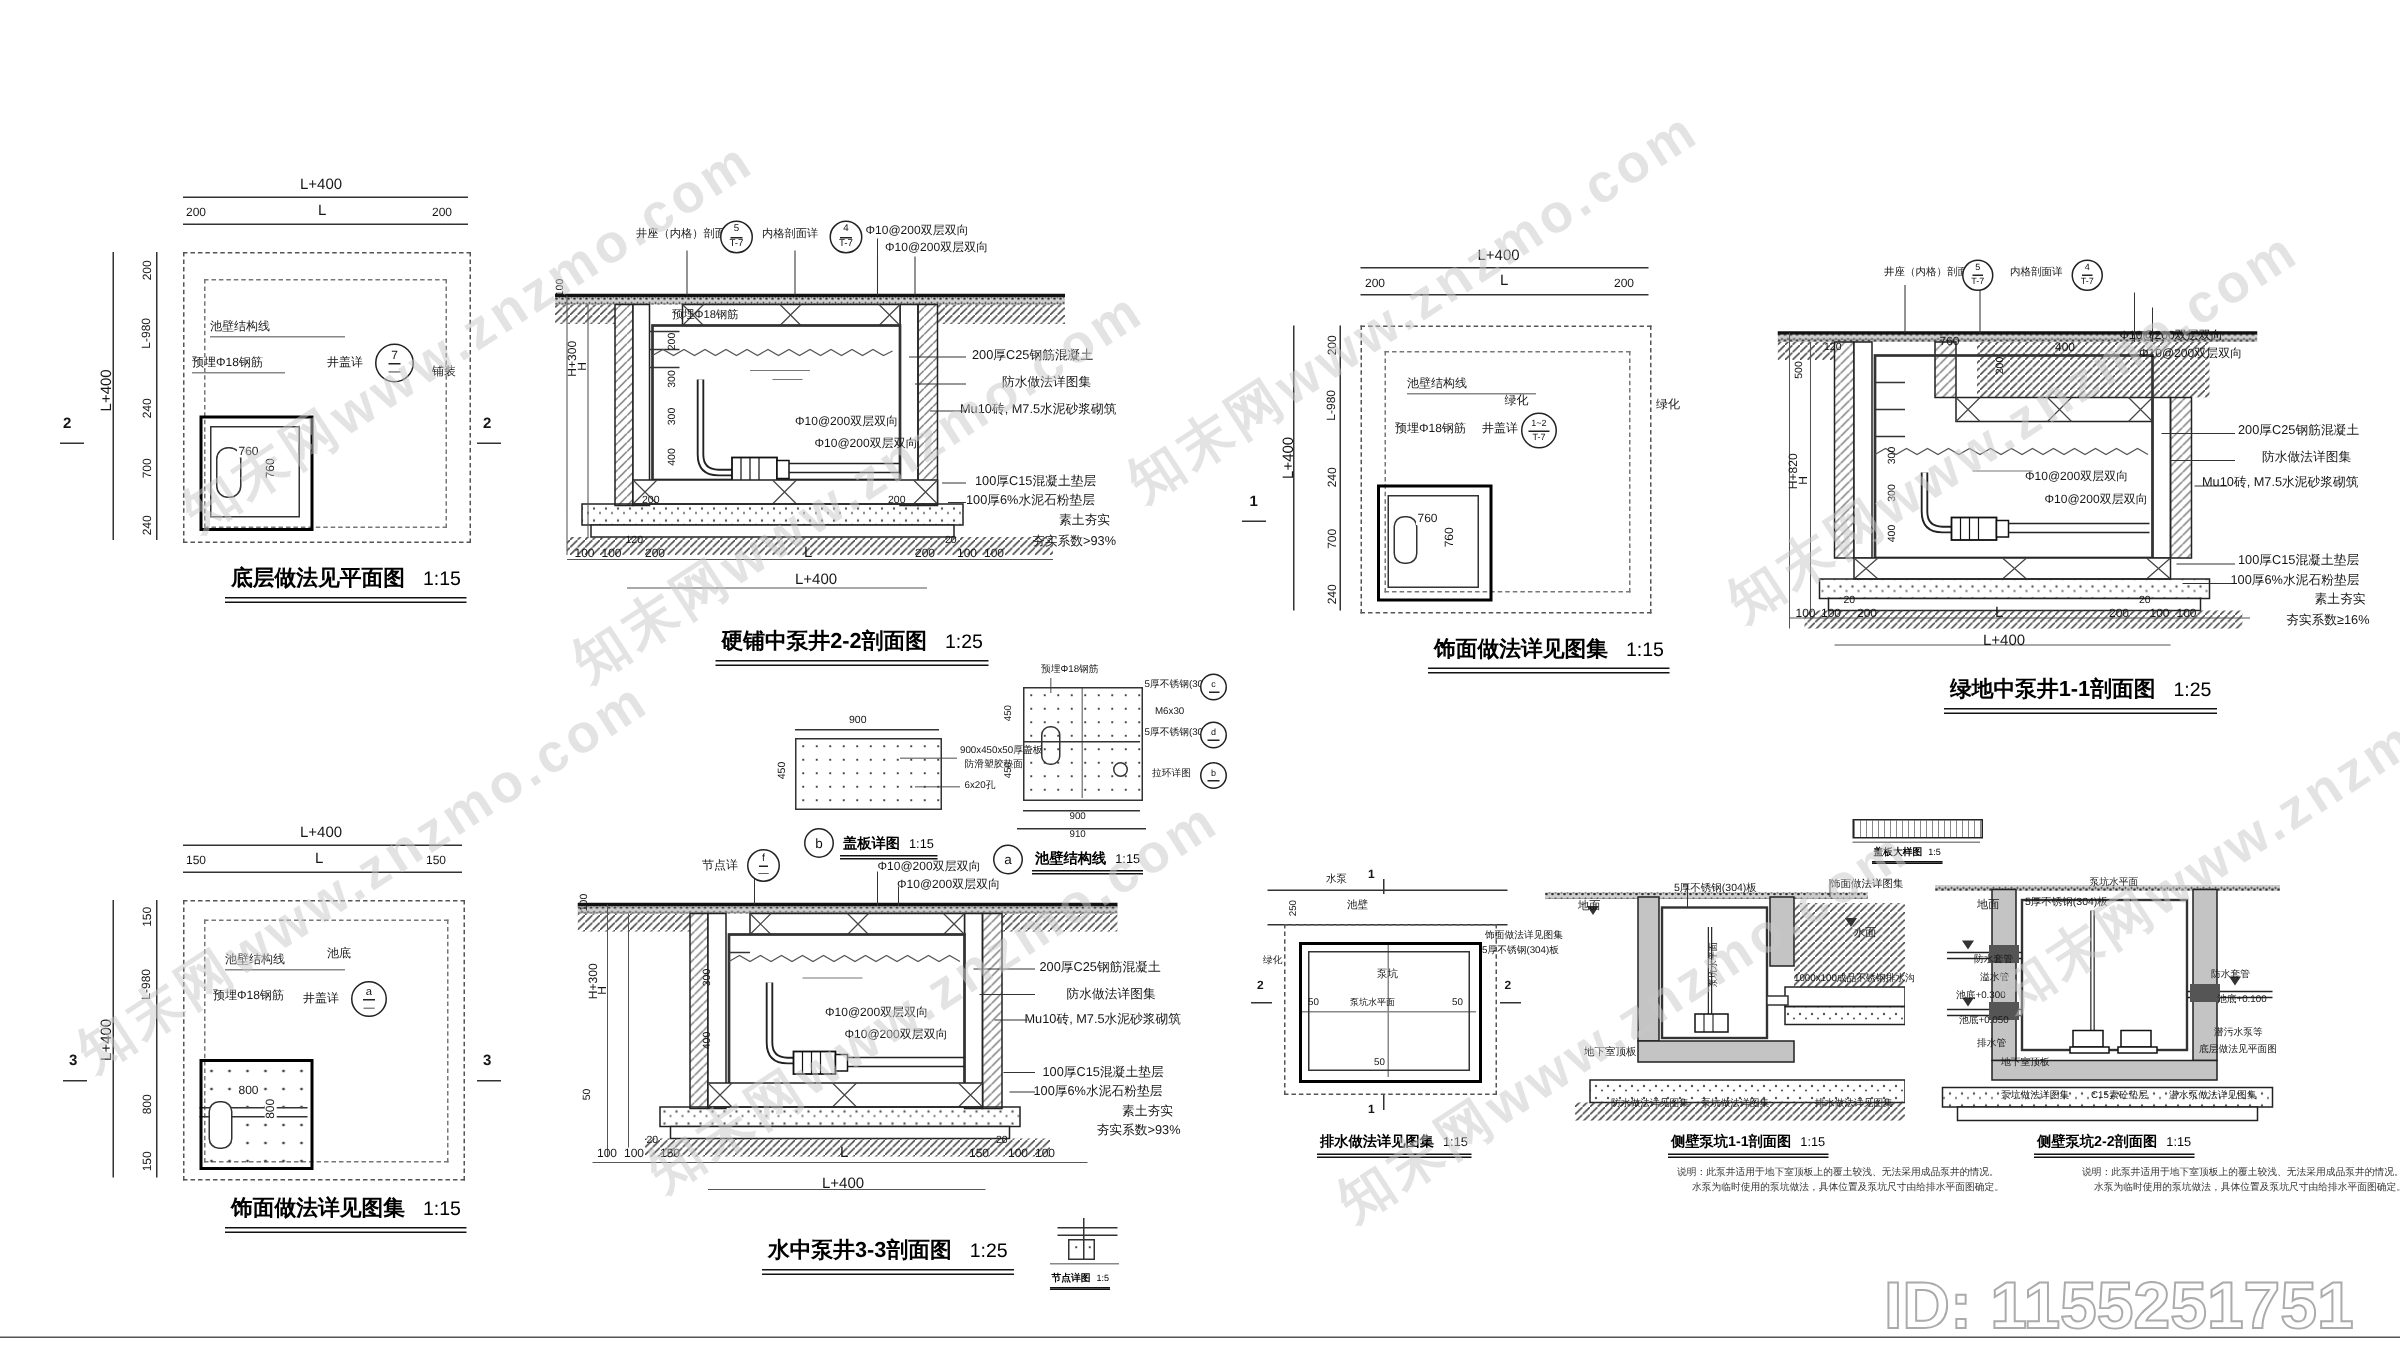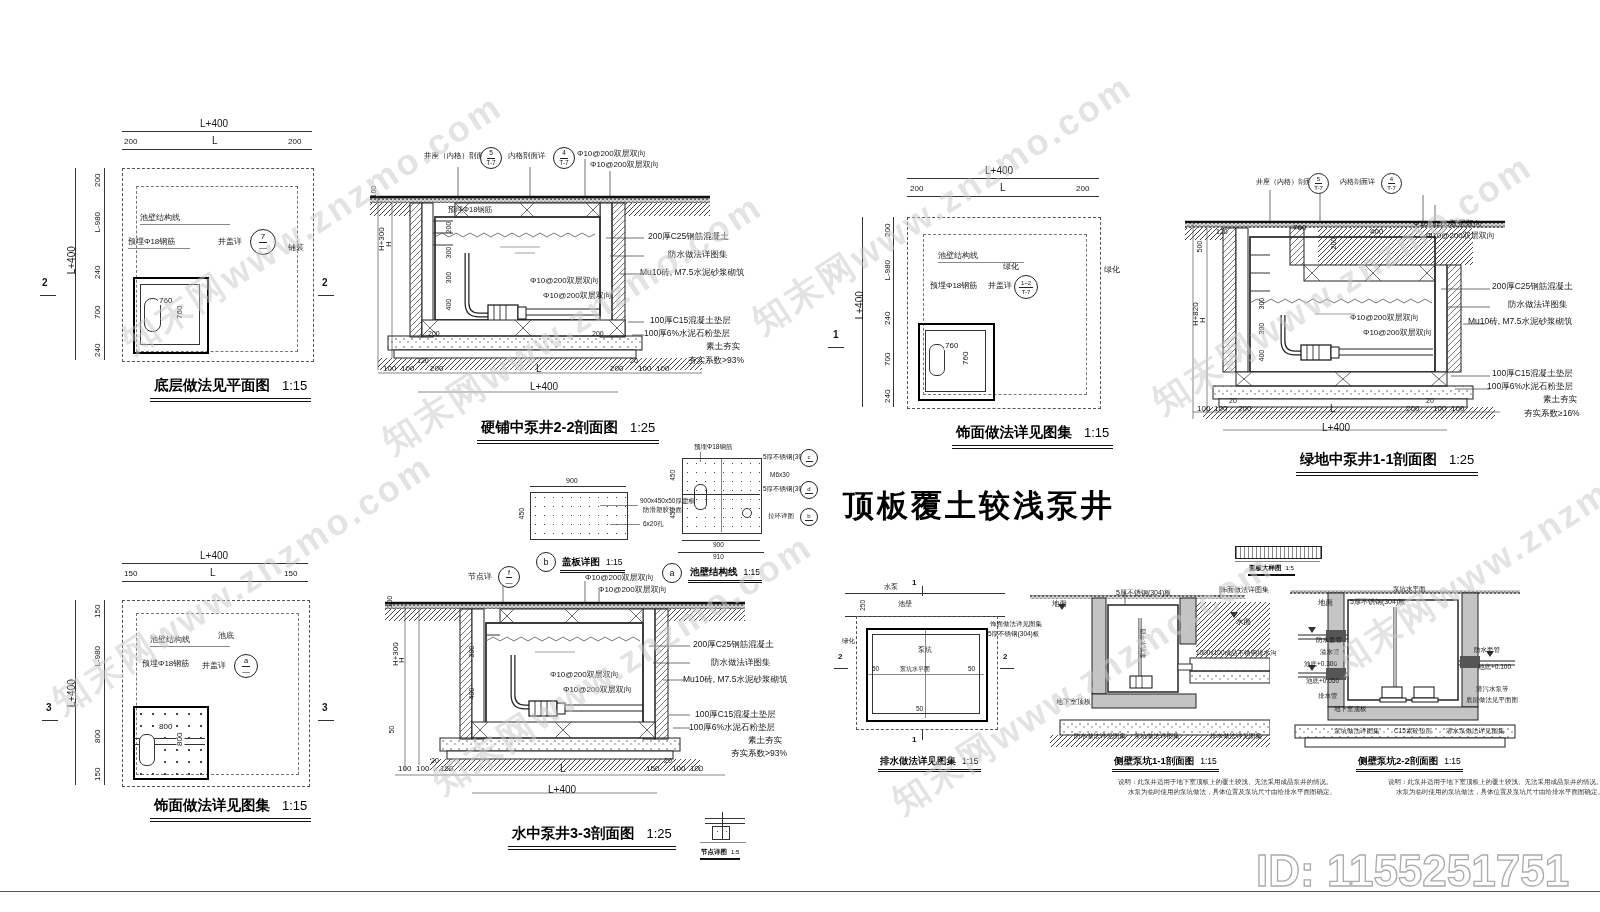--- a/index.html
+++ b/index.html
@@ -455,21 +455,20 @@
 <div class="lb s7" style="left:664px;top:757px">20</div>
 <div class="lb s8" style="left:672px;top:765px">100</div>
 <div class="lb s8" style="left:690px;top:765px">100</div>
 <div class="lb s10" style="left:548px;top:785px">L+400</div>
 <div class="cap" style="left:508px;top:824px">
       <span>水中泵井3-3剖面图</span>
       <span class="sc">1:25</span>
     </div>
 
 
-<div class="title" style="left:843px;top:485px;font-size:31px">顶板覆土较浅泵井</div>
 
 
 <div class="hl" style="left:845px;top:593px;width:160px;border-top-width:1.5px"></div>
 <div class="hl" style="left:845px;top:616px;width:160px"></div>
 <div class="lb s7" style="left:884px;top:583px">水泵</div>
 <div class="lb s7" style="left:898px;top:600px">池壁</div>
 <div class="lb s65 rot" style="left:858px;top:602px">250</div>
 <div class="dash" style="left:856px;top:616px;width:140px;height:112px"></div>
 <div class="brect" style="left:866px;top:628px;width:118px;height:90px"></div>
 <div class="trect" style="left:872px;top:634px;width:106px;height:78px"></div>

